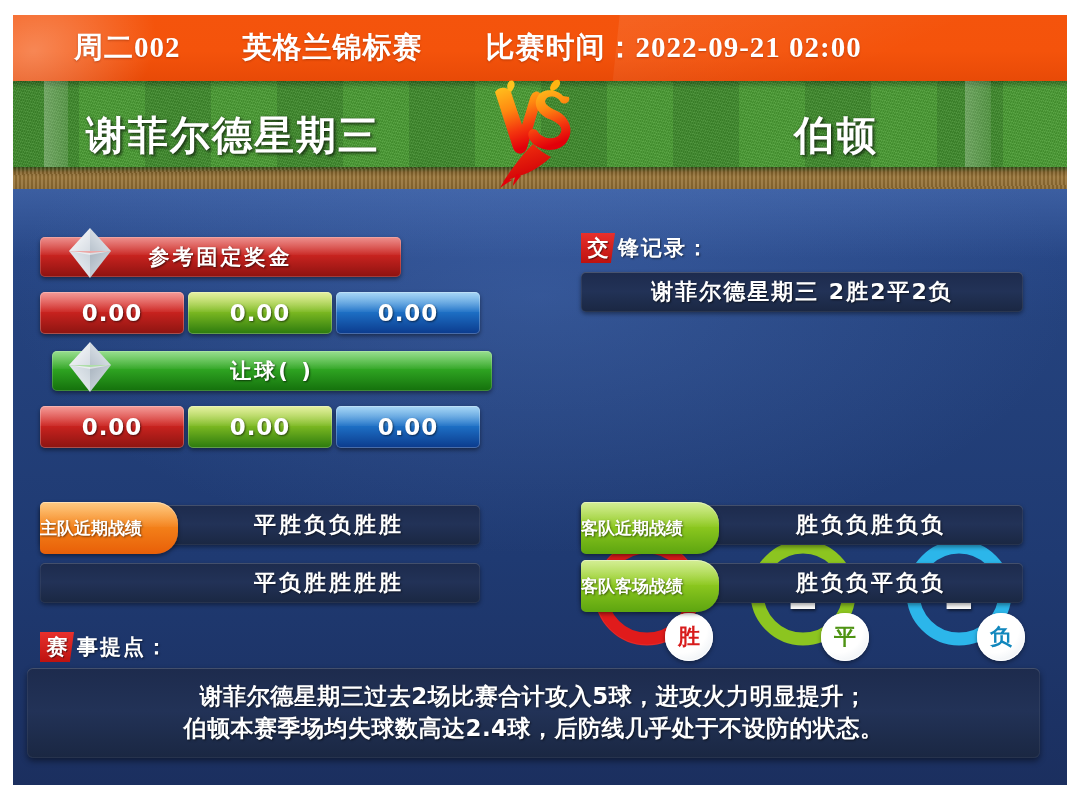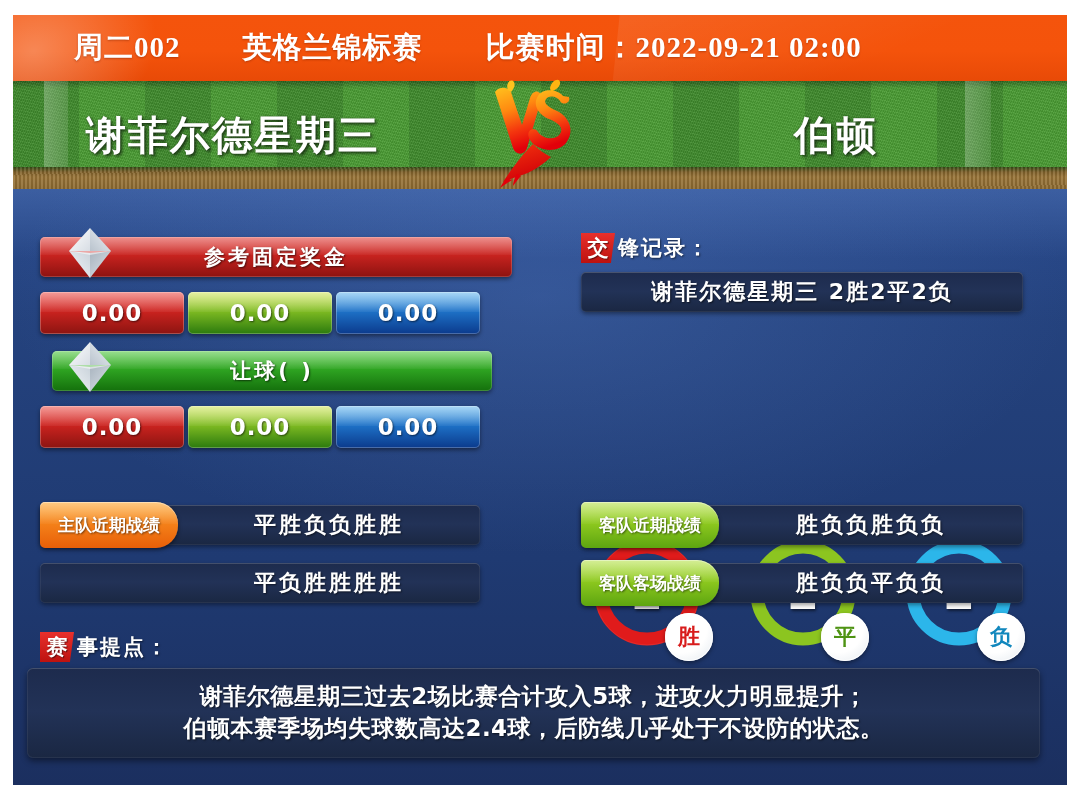--- a/index.html
+++ b/index.html
@@ -177,23 +177,23 @@
 
   
   .formrow { position:absolute; height:40px; }
   .formrow .bar {
     position:absolute; left:0; top:0; height:40px; width:100%;
     border-radius:5px;
     background:linear-gradient(180deg,#1d2b4d 0%,#223257 48%,#1a2742 100%);
     box-shadow:inset 0 1px 0 rgba(255,255,255,.12), 0 2px 4px rgba(0,0,0,.4), inset 0 0 0 1px rgba(255,255,255,.06);
   }
   .formrow .tab {
-    position:absolute; left:0; top:-3px; height:46px; width:138px;
+    position:absolute; left:0; top:-3px; height:52px; width:138px;
     border-radius:5px 22px 22px 5px;
-    display:flex; align-items:center; justify-content:center;
+    display:flex; align-items:center; justify-content:flex-start;
     box-shadow:0 2px 4px rgba(0,0,0,.45), inset 0 1px 0 rgba(255,255,255,.4);
     overflow:hidden;
   }
   .formrow .tab .tgloss {
     position:absolute; left:0; top:0; width:100%; height:48%;
     background:linear-gradient(180deg, rgba(255,255,255,.42), rgba(255,255,255,.03));
   }
   .formrow .tab span {
     position:relative; color:#fff; font-size:17px; font-weight:700; letter-spacing:0px;
     text-shadow:1px 1px 2px rgba(0,0,0,.5);
@@ -290,21 +290,21 @@
 
       <path d="M52 66 C58 72 64 76 70 79 C64 85 52 93 44 96 C36 99 28 101 22 104 C28 95 38 80 52 66 Z" fill="url(#vsd)"></path>
       <path d="M26 100 C22 104 20 108 19 110 C23 107 28 104 31 102 Z" fill="#e2000a"></path>
       <path d="M36 96 C33 101 32 105 32 108 C35 104 38 100 40 98 Z" fill="#e2000a"></path>
     </svg>
   </div>
 
   <div class="board">
     <div class="topglow"></div>
 
-    <div class="titlebar tb-red" style="left:27px; top:48px; width:472px;">
+    <div class="titlebar tb-red" style="left:27px; top:48px; width:361px;">
       <div class="gloss"></div>
       <div class="label">参考固定奖金</div>
     </div>
     <div class="gem" style="left:48px; top:35px;">
       <svg width="58" height="58" viewBox="0 0 58 58">
         <defs>
           <linearGradient id="gemTL" x1="0" y1="0" x2="1" y2="1">
             <stop offset="0%" stop-color="#ffffff"></stop>
               <stop offset="100%" stop-color="#d7dde4"></stop>
           </linearGradient>

